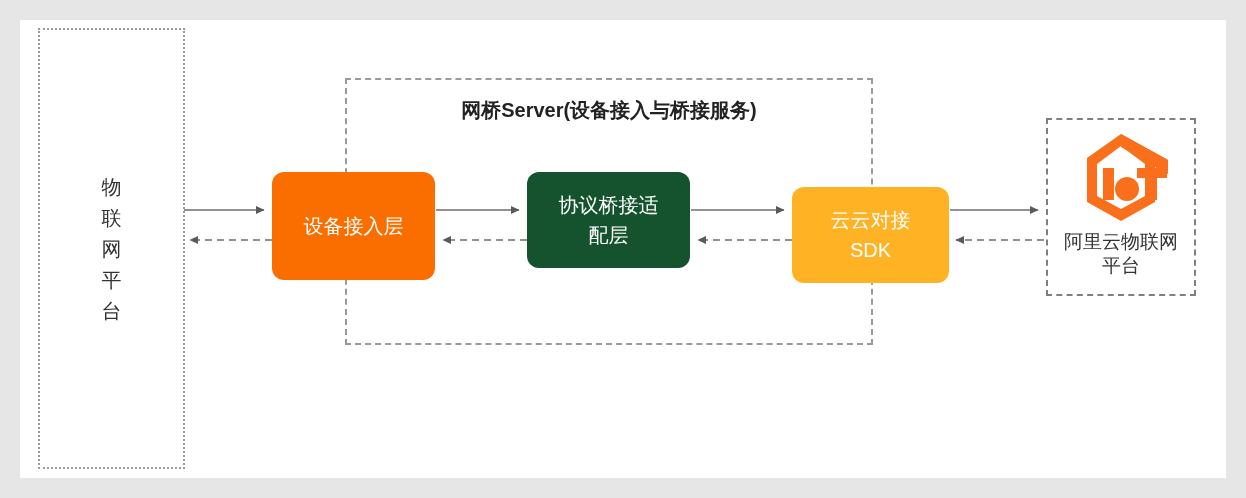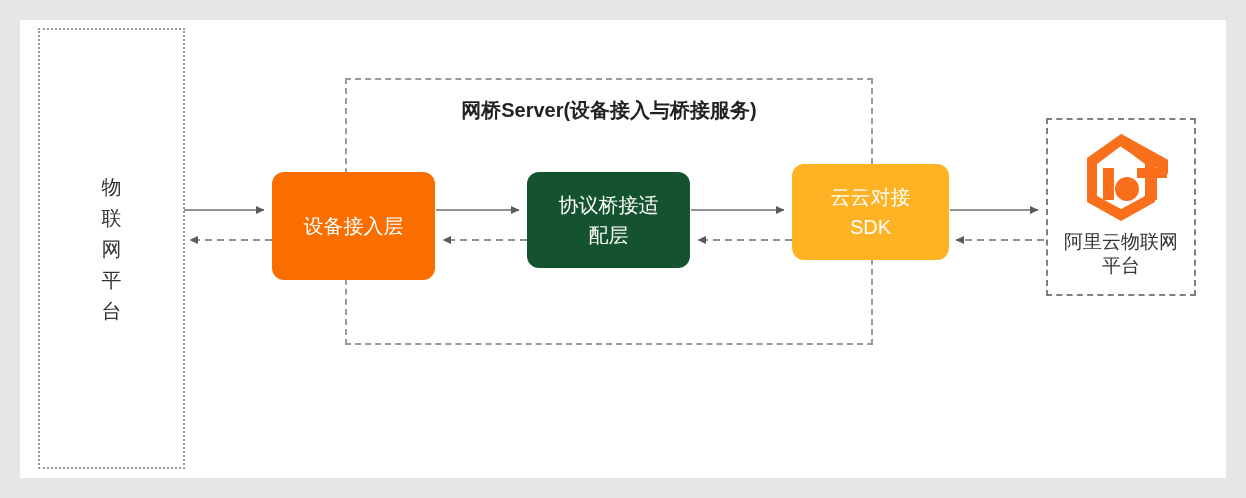--- a/index.html
+++ b/index.html
@@ -131,21 +131,21 @@
     height: 108px;
   }
   #node-protocol-bridge {
     left: 527px;
     top: 172px;
     width: 163px;
     height: 96px;
   }
   #node-cloud-sdk {
     left: 792px;
-    top: 164px;
+    top: 187px;
     width: 157px;
     height: 96px;
   }
 
   
   .arrow-layer {
     position: absolute;
     left: 0;
     top: 0;
     width: 1246px;

